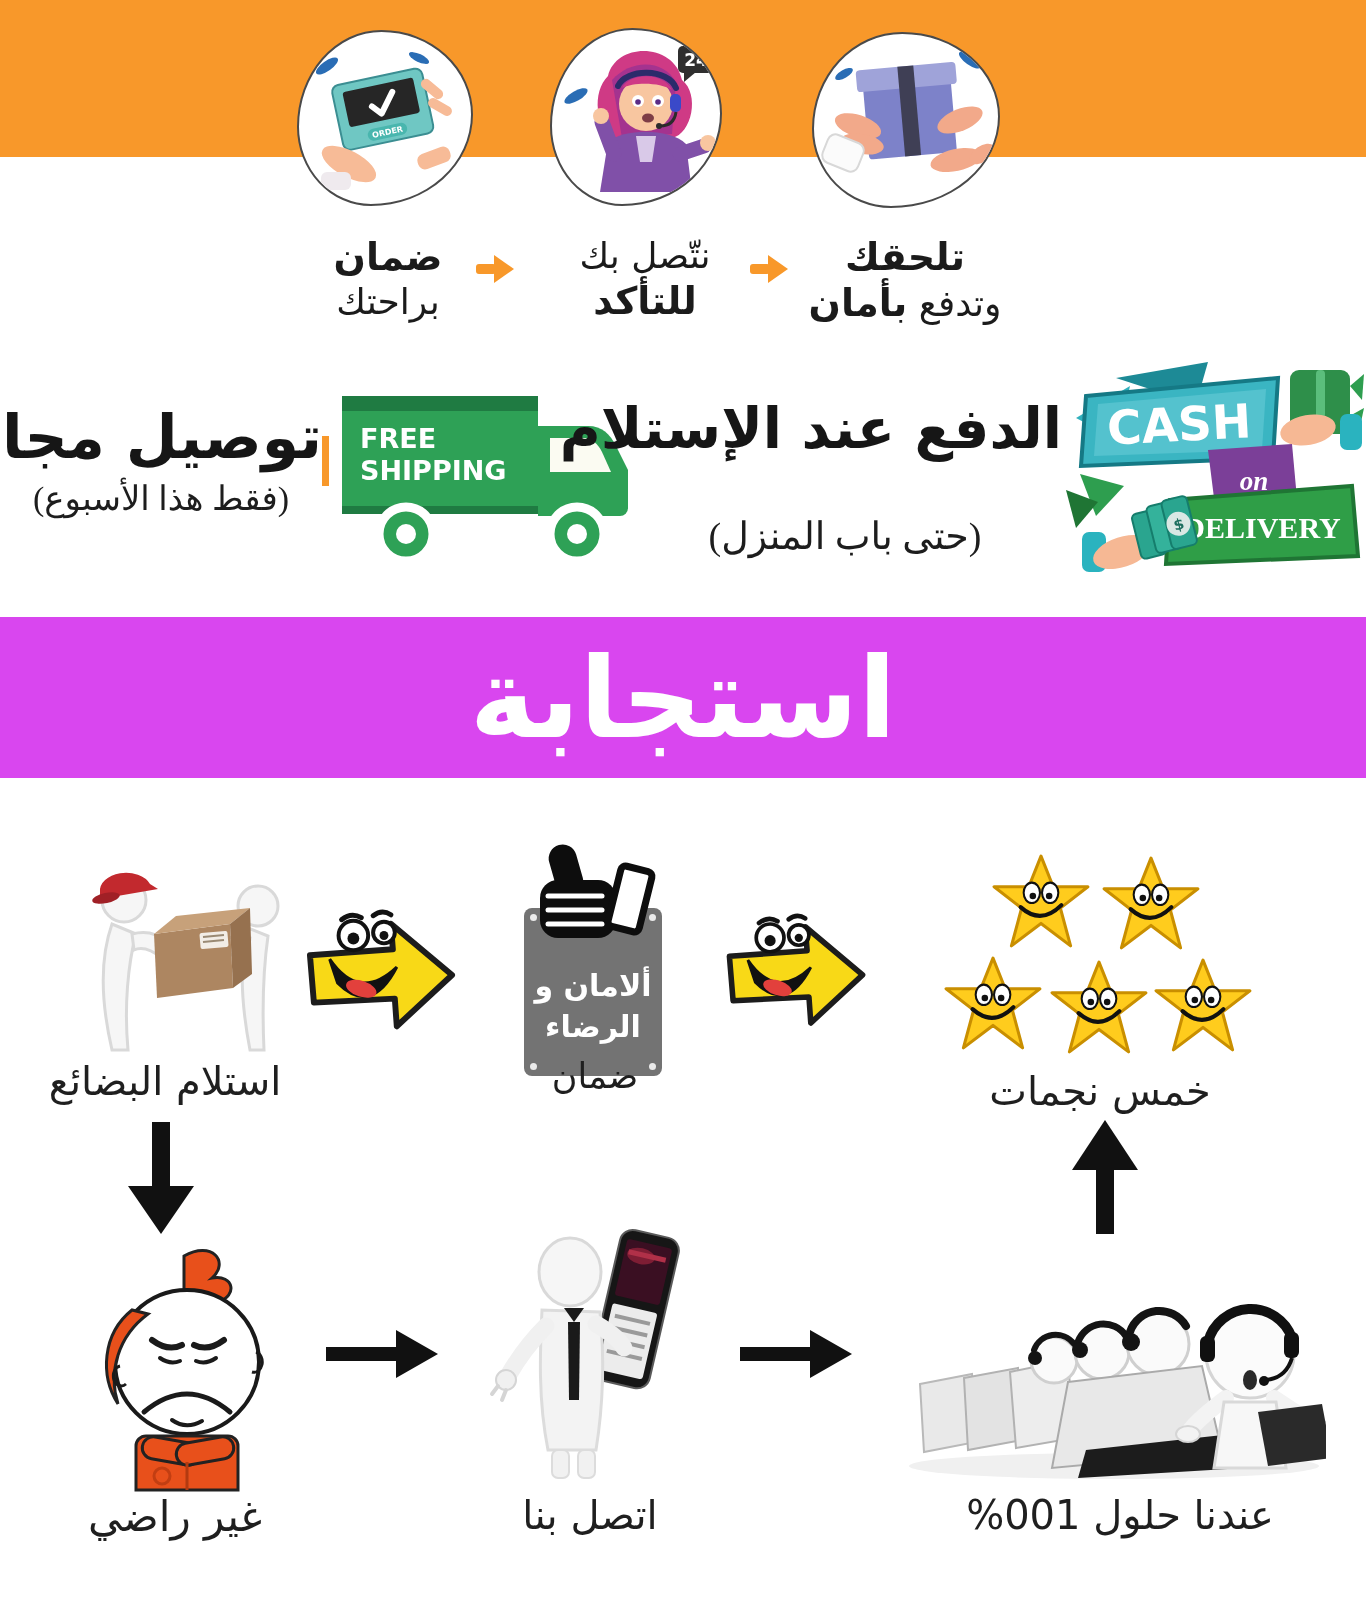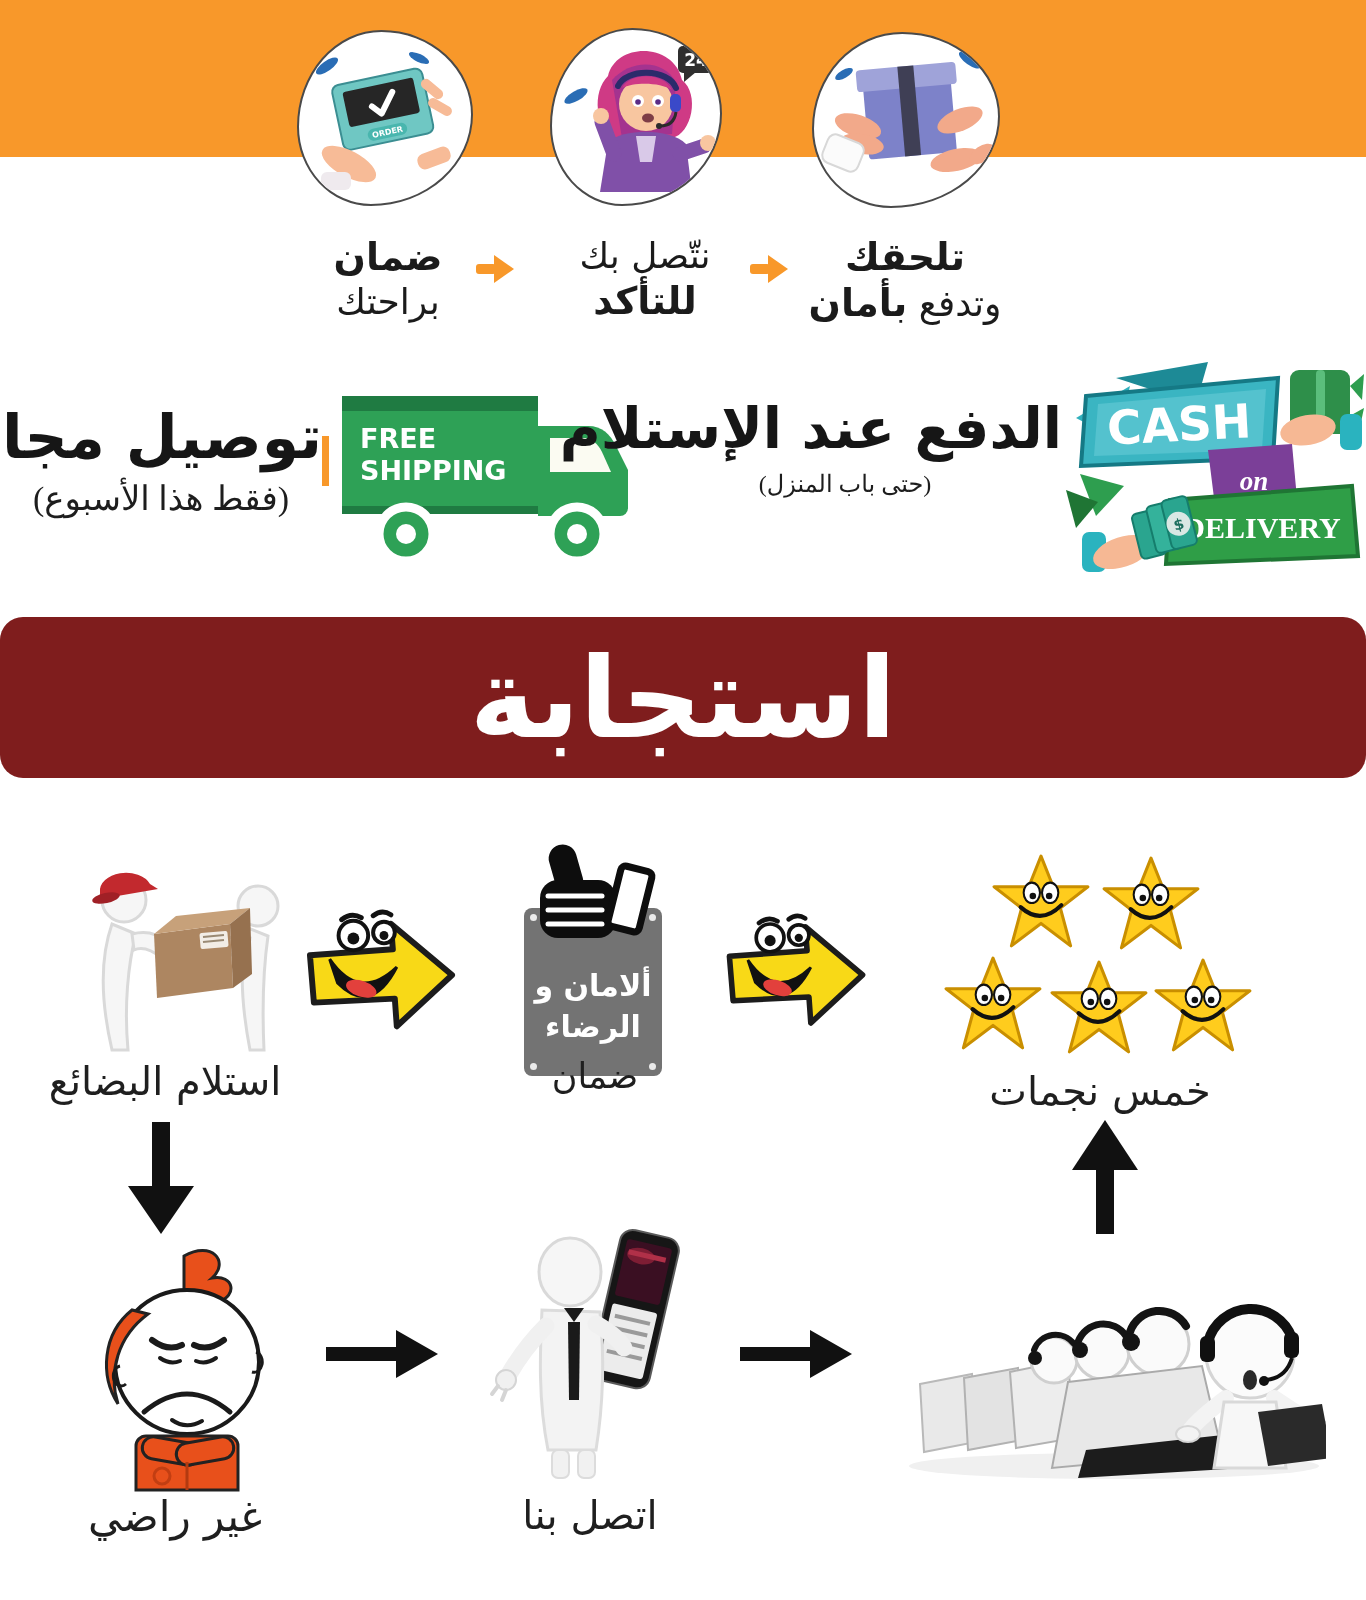--- a/index.html
+++ b/index.html
@@ -18,25 +18,25 @@
   .step .b{font-weight:bold;}
   .step{font-size:36px;}
   .step .b{font-size:38px;}
 
   
   .ship-title{direction:rtl;font-weight:bold;color:#161616;text-align:center;white-space:nowrap;}
   .ship-sub{direction:rtl;color:#1d1d1d;text-align:center;white-space:nowrap;font-family:Liberation Serif, serif;}
   .free-title{font-size:60px;}
   .free-sub{font-size:34px;}
   .pay-title{font-size:56px;}
-  .pay-sub{font-size:24px;}
+  .pay-sub{font-size:38px;margin-top:44px;}
   .orange-bar{width:7px;height:50px;background:#F8982A;}
 
   
-  .black-banner{left:0;top:617px;width:1366px;height:161px;background:#7f1d1d;display:flex;align-items:center;justify-content:center;border-radius:23px;}
+  .black-banner{left:0;top:617px;width:1366px;height:161px;background:#d946ef;display:flex;align-items:center;justify-content:center;}
   .black-banner .t{color:#fff;font-size:112px;font-weight:bold;direction:rtl;}
 
   
   .flow-label{direction:rtl;text-align:center;color:#1f1f1f;font-size:40px;white-space:nowrap;}
 
   
   .gbadge{background:#737373;border-radius:8px;color:#fff;text-align:center;direction:rtl;}
   .gbadge .line{display:block;font-weight:bold;font-size:30px;line-height:1.35;}
   .gdot{width:7px;height:7px;border-radius:50%;background:#fff;opacity:.85;position:absolute;}
 
@@ -394,14 +394,18 @@
       <circle cx="362" cy="119" r="5" fill="#101010"></circle>
       <ellipse cx="348" cy="118" rx="7" ry="10" fill="#2a2a2a"></ellipse>
       <path d="M324,136 C308,148 296,158 288,168" fill="none" stroke="#f3f3f3" stroke-width="16" stroke-linecap="round"></path>
       <path d="M372,136 C390,148 402,156 412,162" fill="none" stroke="#f3f3f3" stroke-width="16" stroke-linecap="round"></path>
       <ellipse cx="286" cy="172" rx="12" ry="8" fill="#f3f3f3" stroke="#d5d5d5" stroke-width="2"></ellipse>
       <ellipse cx="416" cy="166" rx="12" ry="8" fill="#f3f3f3" stroke="#d5d5d5" stroke-width="2"></ellipse>
       <path d="M322,140 L374,140 L384,206 L312,206 Z" fill="#f7f7f7" stroke="#d9d9d9" stroke-width="3"></path>
       <polygon points="356,150 420,142 430,196 366,204" fill="#2a2a2a"></polygon>
     </g>
   </svg>
+  <div class="abs flow-label" style="left:930px;top:1492px;width:380px;">
+    <span>عندنا حلول</span>
+    <span style="direction:ltr;unicode-bidi:isolate;">%001</span>
+  </div>
 
 </div>
 
 </body></html>

